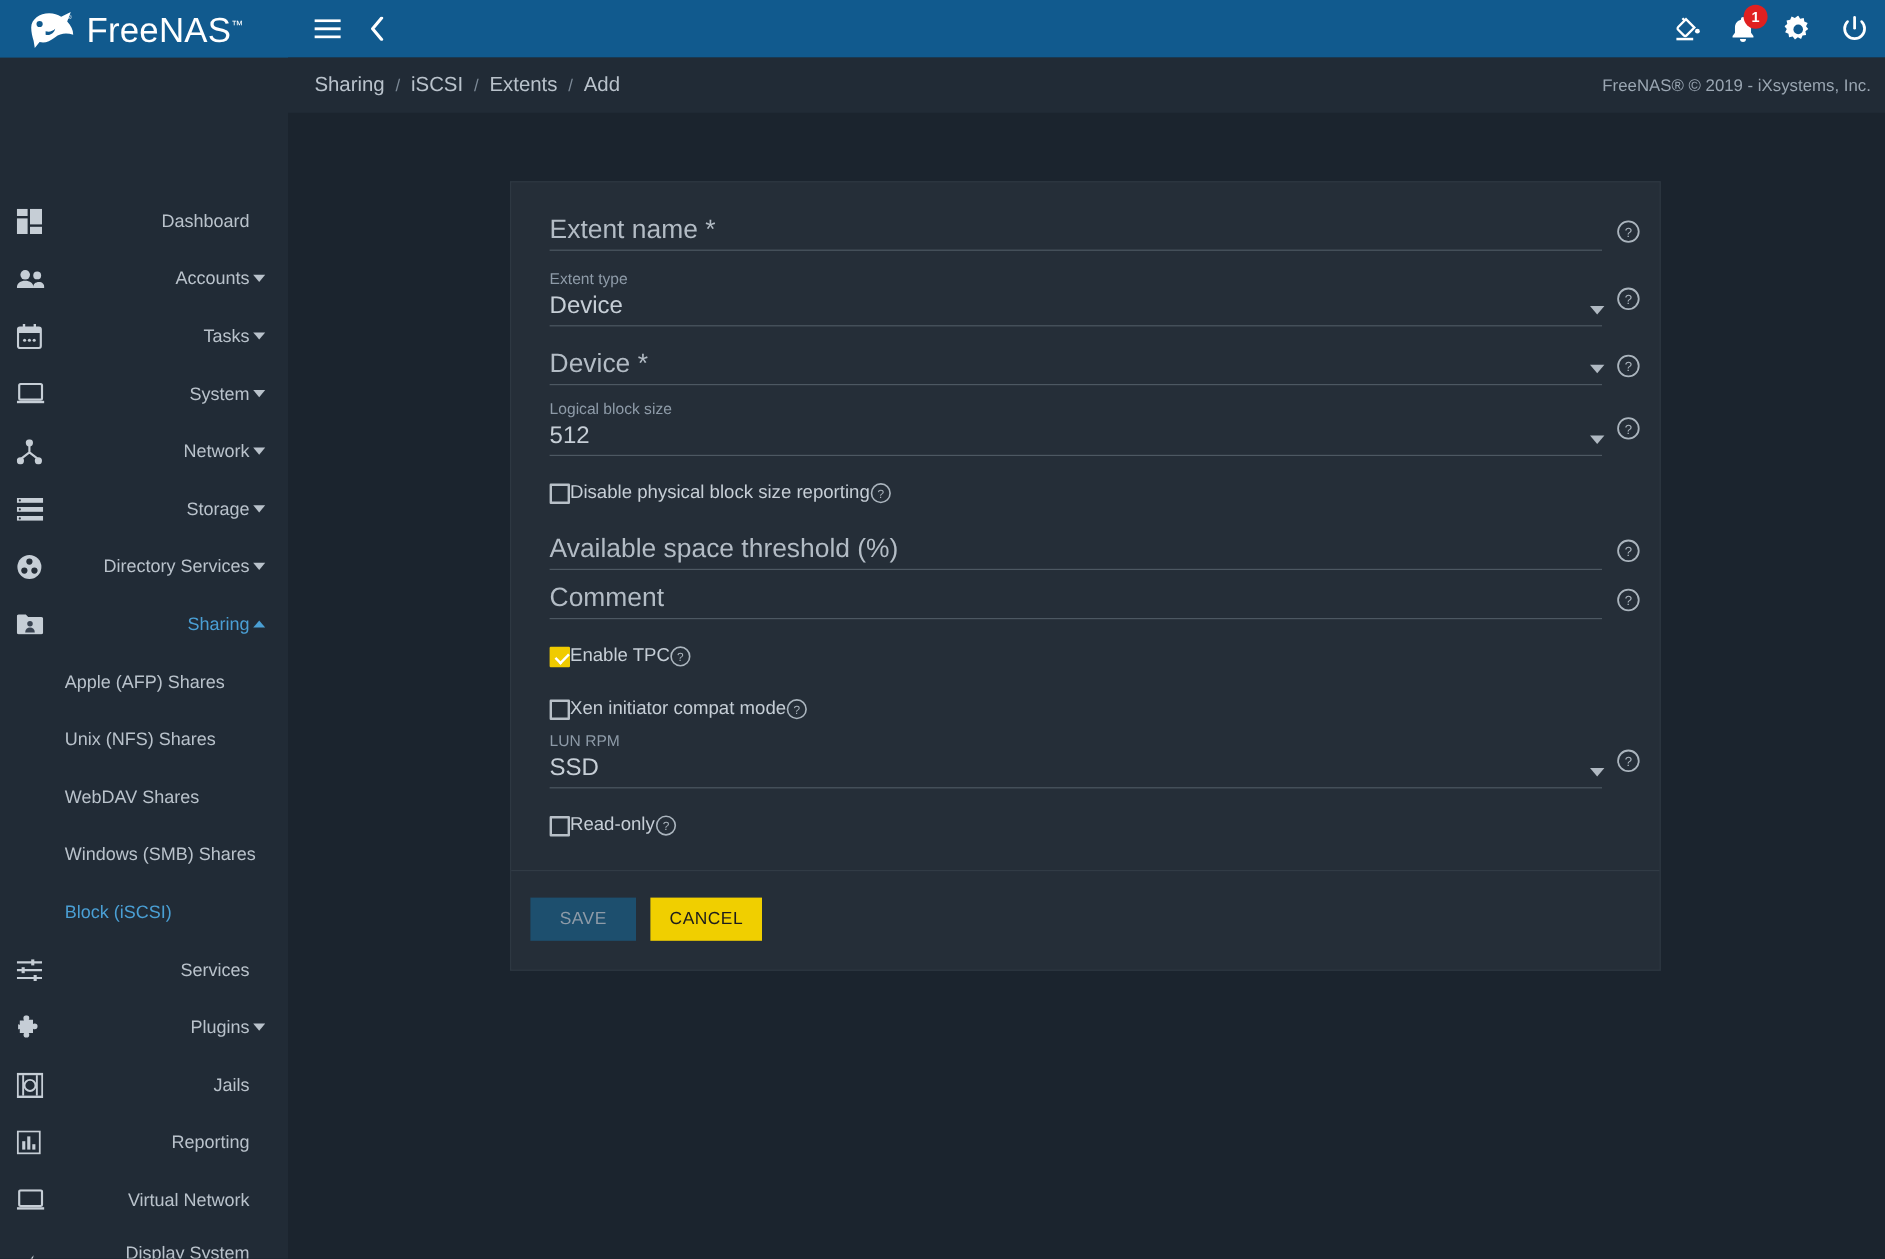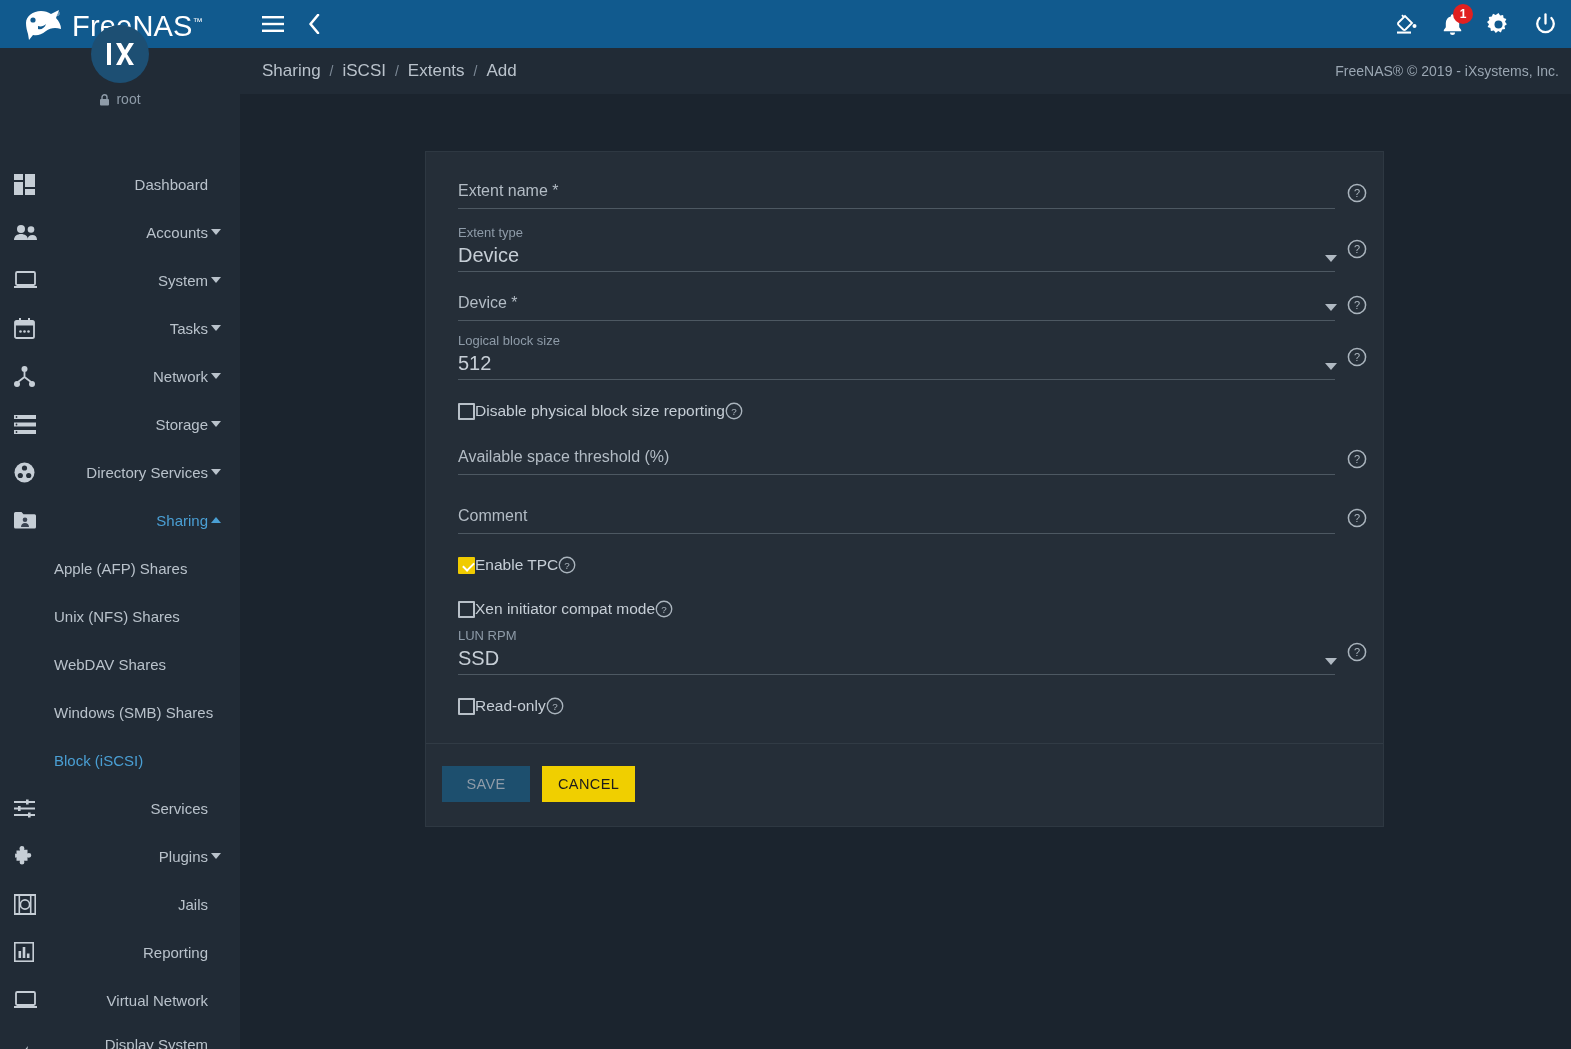--- a/index.html
+++ b/index.html
@@ -95,21 +95,21 @@
     position: absolute; left: 185px; top: 57px;
     width: 959px; background: #252e38;
     border: 1px solid #2e3842;
   }
   .card-body { padding: 24px 16px 10px 16px; }
   .field { position: relative; padding: 0 32px 0 16px; margin-bottom: 16px; }
   .underline { border-bottom: 1px solid #4d5862; height: 1px; }
 
   .flabel-small { color: #8e9ba8; font-size: 13px; line-height: 16px; }
   .fvalue { color: #c6ced6; font-size: 20px; line-height: 28px; padding-bottom: 2px; }
-  .fplaceholder { color: #b3bcc5; font-size: 16px; line-height: 30px; padding-bottom: 2px; }
+  .fplaceholder { color: #b3bcc5; font-size: 22px; line-height: 30px; padding-bottom: 2px; }
 
   .help {
     position: absolute; right: 0; top: 50%; transform: translateY(-50%);
     width: 20px; height: 20px; cursor: pointer;
   }
   .sel-arrow {
     position: absolute; right: 30px; bottom: 10px;
     width: 0; height: 0; border-left: 6px solid transparent;
     border-right: 6px solid transparent; border-top: 7px solid #b0b9c2;
     cursor: pointer;
@@ -153,37 +153,20 @@
         <svg width="44" height="34" viewBox="0 0 44 34">
           <path d="M8 16c0-7 7-12 15-12 4 0 7 1 10 3l8-4-3 8c3 3 5 7 5 11-6-2-11-1-15 2-5 4-9 5-13 4l-4 5-1-6c-1-3-2-7-2-11z" fill="#ffffff"></path>
           <circle cx="15" cy="13" r="2.6" fill="#115a8e"></circle>
           <path d="M20 19c3 1 6 0 8-2-1 4-5 6-8 5z" fill="#115a8e"></path>
           <text x="38" y="9" font-size="5" fill="#ffffff">®</text>
         </svg>
       </span>
       <span class="brand-name"><span>FreeNAS</span><span class="brand-tm">™</span></span>
     </div>
 
-    <div class="avatar-wrap">
-      <div class="avatar">
-        <svg width="40" height="30" viewBox="0 0 40 30">
-          <rect x="7" y="4" width="4" height="22" fill="#ffffff"></rect>
-          <path d="M16 4 L22 15 L16 26 L21 26 L25 18 L29 26 L34 26 L27 15 L34 4 L29 4 L25 11 L21 4 Z" fill="#ffffff"></path>
-        </svg>
-      </div>
-      <div class="user-row">
-        <span class="lock-icon">
-          <svg width="11" height="12" viewBox="0 0 11 12">
-            <rect x="1" y="5" width="9" height="6.5" rx="1" fill="#8e9ba8"></rect>
-            <path d="M3 5V3.3a2.5 2.5 0 0 1 5 0V5" fill="none" stroke="#8e9ba8" stroke-width="1.4"></path>
-          </svg>
-        </span>
-        <span>root</span>
-      </div>
-    </div>
 
     <nav class="nav">
 
       <div class="nav-item">
         <span class="ic">
           <svg width="21" height="21" viewBox="0 0 21 21">
               <rect x="0" y="0" width="9" height="6" fill="#c6ced6"></rect>
               <rect x="11" y="0" width="10" height="13" fill="#c6ced6"></rect>
               <rect x="0" y="8" width="9" height="13" fill="#c6ced6"></rect>
               <rect x="11" y="15" width="10" height="6" fill="#c6ced6"></rect>
@@ -196,51 +179,51 @@
       <div class="nav-item">
         <span class="ic">
           <svg width="23" height="17" viewBox="0 0 23 17">
               <circle cx="7" cy="5" r="4" fill="#c6ced6"></circle>
               <circle cx="17" cy="5.5" r="3.3" fill="#c6ced6"></circle>
               <path d="M0 16c0-4 3.2-6 7-6s7 2 7 6z" fill="#c6ced6"></path>
               <path d="M13.5 16c0-3.3 2-5 5-5 2.6 0 4.5 1.6 4.5 5z" fill="#c6ced6"></path>
             </svg>
         </span>
         <span class="lbl">Accounts</span>
-        <span class="chev">
-            <i class="tri-down"></i>
-          </span>
-      </div>
-
-      <div class="nav-item">
-        <span class="ic">
-          <svg width="23" height="18" viewBox="0 0 23 18">
-              <rect x="2" y="1" width="19" height="13" rx="1.2" fill="none" stroke="#c6ced6" stroke-width="1.8"></rect>
-              <rect x="0" y="15" width="23" height="2" fill="#c6ced6"></rect>
-            </svg>
-        </span>
-        <span class="lbl">System</span>
         <span class="chev">
             <i class="tri-down"></i>
           </span>
       </div>
 
       <div class="nav-item">
         <span class="ic">
           <svg width="21" height="21" viewBox="0 0 21 21">
               <rect x="1" y="3" width="19" height="17" rx="1.6" fill="none" stroke="#c6ced6" stroke-width="1.8"></rect>
               <rect x="1" y="3" width="19" height="4.5" fill="#c6ced6"></rect>
               <rect x="5" y="0" width="2" height="4" fill="#c6ced6"></rect>
               <rect x="14" y="0" width="2" height="4" fill="#c6ced6"></rect>
               <circle cx="6.5" cy="13.5" r="1.3" fill="#c6ced6"></circle>
               <circle cx="10.5" cy="13.5" r="1.3" fill="#c6ced6"></circle>
               <circle cx="14.5" cy="13.5" r="1.3" fill="#c6ced6"></circle>
             </svg>
         </span>
         <span class="lbl">Tasks</span>
+        <span class="chev">
+            <i class="tri-down"></i>
+          </span>
+      </div>
+
+      <div class="nav-item">
+        <span class="ic">
+          <svg width="23" height="18" viewBox="0 0 23 18">
+              <rect x="2" y="1" width="19" height="13" rx="1.2" fill="none" stroke="#c6ced6" stroke-width="1.8"></rect>
+              <rect x="0" y="15" width="23" height="2" fill="#c6ced6"></rect>
+            </svg>
+        </span>
+        <span class="lbl">System</span>
         <span class="chev">
             <i class="tri-down"></i>
           </span>
       </div>
 
       <div class="nav-item">
         <span class="ic">
           <svg width="21" height="21" viewBox="0 0 21 21">
               <circle cx="10.5" cy="3" r="3" fill="#c6ced6"></circle>
               <circle cx="3" cy="18" r="3" fill="#c6ced6"></circle>
@@ -508,21 +491,21 @@
             <span class="cbox"></span>
             <span class="check-label">Disable physical block size reporting</span>
             <span style="display:flex;align-items:center;">
               <svg width="18" height="18" viewBox="0 0 20 20">
                   <circle cx="10" cy="10" r="8.6" fill="none" stroke="#aab4bd" stroke-width="1.5"></circle>
                   <text x="10" y="14.4" font-size="11" fill="#aab4bd" text-anchor="middle" font-family="Liberation Sans, sans-serif">?</text>
                 </svg>
             </span>
           </div>
 
-          <div class="field" style="margin-bottom:26px;">
+          <div class="field" style="margin-bottom:8px;">
             <div class="fplaceholder">Available space threshold (%)</div>
             <div class="underline"></div>
             <span class="help">
               <svg width="20" height="20" viewBox="0 0 20 20">
                   <circle cx="10" cy="10" r="8.6" fill="none" stroke="#aab4bd" stroke-width="1.5"></circle>
                   <text x="10" y="14.4" font-size="11" fill="#aab4bd" text-anchor="middle" font-family="Liberation Sans, sans-serif">?</text>
                 </svg>
             </span>
           </div>
 

